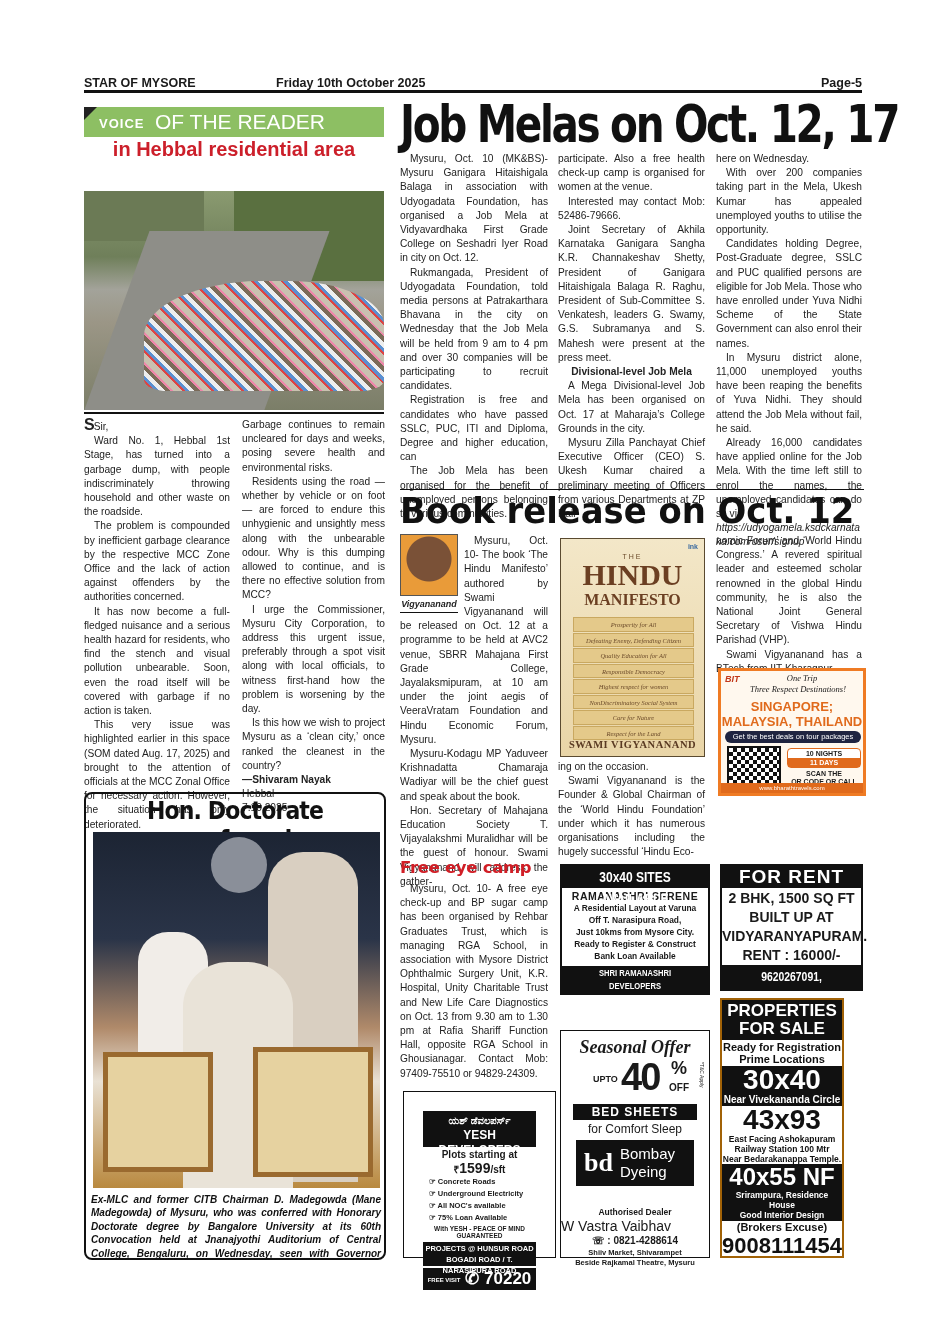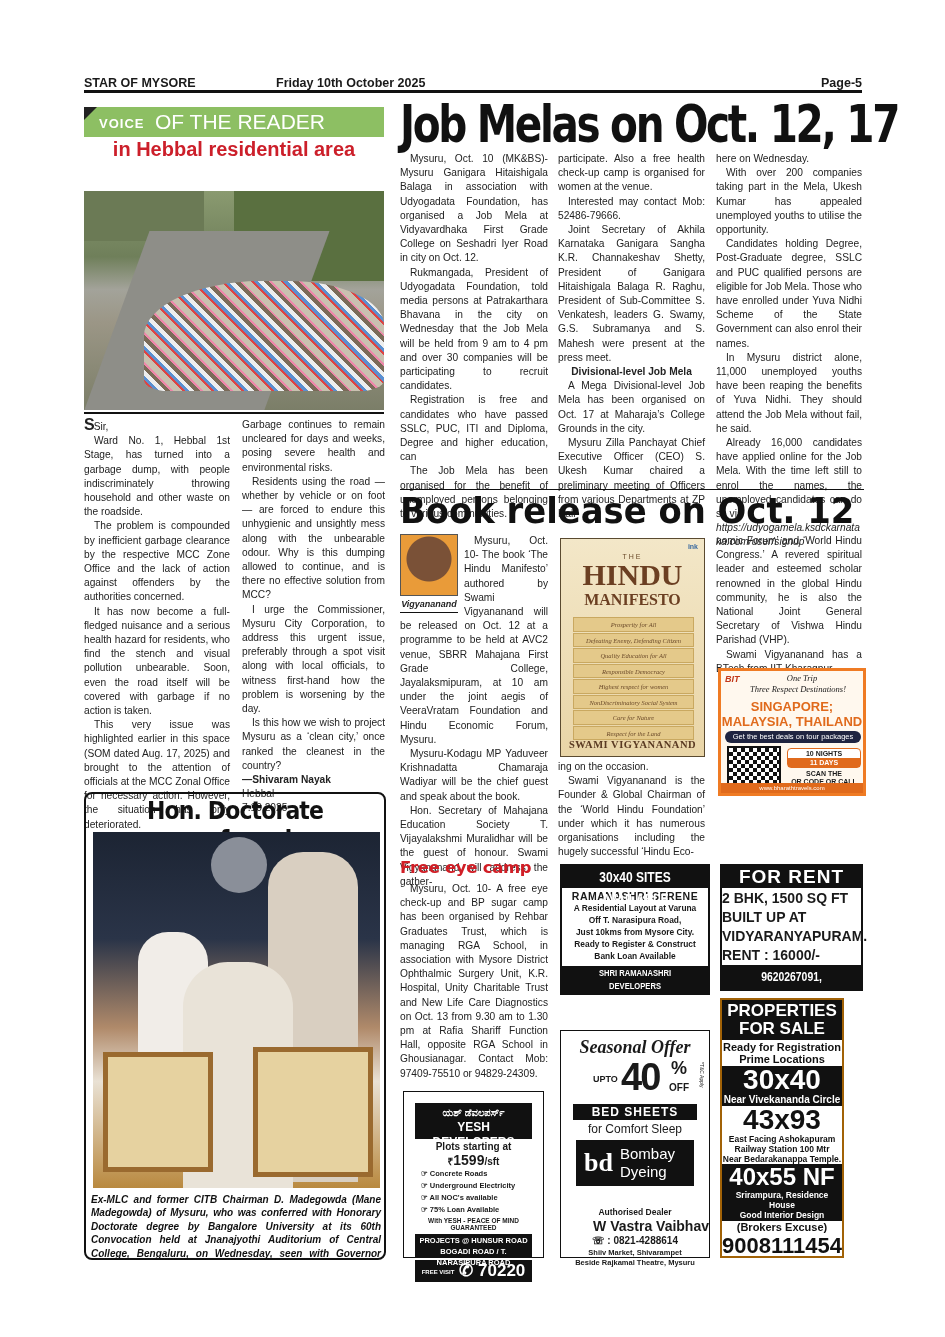--- a/index.html
+++ b/index.html
@@ -64,25 +64,25 @@
 .travel .scan{position:absolute;left:62px;top:99px;width:82px;text-align:center;font-size:7px;font-weight:bold;line-height:8px}
 .travel .phone{color:#d11e26}
 .travel .web{position:absolute;left:0;bottom:0;width:100%;height:10px;background:#e06a1c;color:#fff;font-size:6px;line-height:10px;text-align:center}
 .sites{left:560px;top:864px;width:150px;height:131px;border:2px solid #111}
 .sites .top{height:22px;font-size:15px;line-height:22px}
 .sites .mid{padding:2px 2px;text-align:center;font-weight:bold;font-size:8.4px;line-height:12px}
 .sites .mid .t{font-size:10.5px;letter-spacing:.5px}
 .sites .bot{position:absolute;left:0;bottom:0;width:100%;height:27px;font-size:9.5px;line-height:13px}
 .rent{left:720px;top:864px;width:143px;height:127px;border:2px solid #111}
 .rent .top{height:22px;font-size:19px;line-height:22px;letter-spacing:1px}
-.rent .mid{font-weight:bold;font-size:14px;line-height:19px;padding-top:1px}
+.rent .mid{text-align:center;font-weight:bold;font-size:14px;line-height:19px;padding-top:1px}
 .rent .bot{position:absolute;left:0;bottom:0;width:100%;height:24px;font-size:13px;line-height:24px}
 .props{left:720px;top:998px;width:124px;height:260px;border:2px solid #a16207}
 .props .s{text-align:center;font-weight:bold;color:#111}
-.yesh{left:403px;top:1091px;width:141px;height:167px;border:1.5px solid #111;padding:11px}
+.yesh{left:403px;top:1091px;width:153px;height:167px;border:1.5px solid #111;padding:19px}
 .yesh .hd{height:36px;font-size:12px;line-height:15px;padding-top:2px}
 .yesh .price{text-align:center;font-weight:bold;font-size:10px;margin-top:2px}
 .yesh .price b{font-size:14px}
 .yesh ul{list-style:none;font-size:7.5px;font-weight:bold;line-height:12px;padding-left:6px}
 .yesh .peace{font-size:6.5px;font-weight:bold;text-align:center;margin-top:1px}
 .yesh .proj{height:24px;font-size:7.5px;line-height:11px;margin-top:3px;padding-top:1px}
 .yesh .phone{height:22px;font-size:17px;line-height:22px;margin-top:2px}
 .bed{left:560px;top:1030px;width:150px;height:228px;border:1.5px solid #111}
 .bed .so{text-align:center;font-family:"Liberation Serif",serif;font-style:italic;font-weight:bold;font-size:18px;margin-top:6px}
 .bed .pct{position:relative;height:46px;text-align:center}
@@ -90,21 +90,21 @@
 .bed .pct .n{position:absolute;left:60px;top:-2px;font-size:38px;font-weight:bold;letter-spacing:-2px}
 .bed .pct .p{position:absolute;left:110px;top:2px;font-size:18px;font-weight:bold;line-height:16px}
 .bed .pct .off{position:absolute;left:108px;top:24px;font-size:10px;font-weight:bold}
 .bed .pct .tc{position:absolute;right:4px;top:4px;font-size:5px;writing-mode:vertical-rl}
 .bed .sheets{margin:0 12px;height:16px;background:#111;color:#fff;font-weight:bold;font-size:12px;line-height:16px;text-align:center;letter-spacing:1px}
 .bed .comfort{text-align:center;font-size:12px;margin-top:2px}
 .bed .brand{margin:4px 15px 0;height:46px;background:#111;color:#fff;position:relative}
 .bed .brand .bd{position:absolute;left:8px;top:8px;font-family:"Liberation Serif",serif;font-size:26px;line-height:30px;font-weight:bold}
 .bed .brand .nm{position:absolute;left:44px;top:5px;font-size:15px;line-height:18px}
 .bed .auth{text-align:center;font-size:8.5px;font-weight:bold;margin-top:21px}
-.bed .vv{text-align:right;font-size:14px;font-weight:bold;margin-top:1px}
+.bed .vv{text-align:left;font-size:14px;font-weight:normal;margin-top:1px}
 .bed .tel{text-align:center;font-size:10px;font-weight:bold;margin-top:1px}
 .bed .addr{text-align:center;font-size:7.5px;font-weight:bold;line-height:10px;margin-top:2px}
 </style>
 </head>
 <body>
 
 <div class="abs header">
   <span style="left:0">STAR OF MYSORE</span>
   <span style="left:192px">Friday 10th October 2025</span>
   <span style="right:0">Page-5</span>

